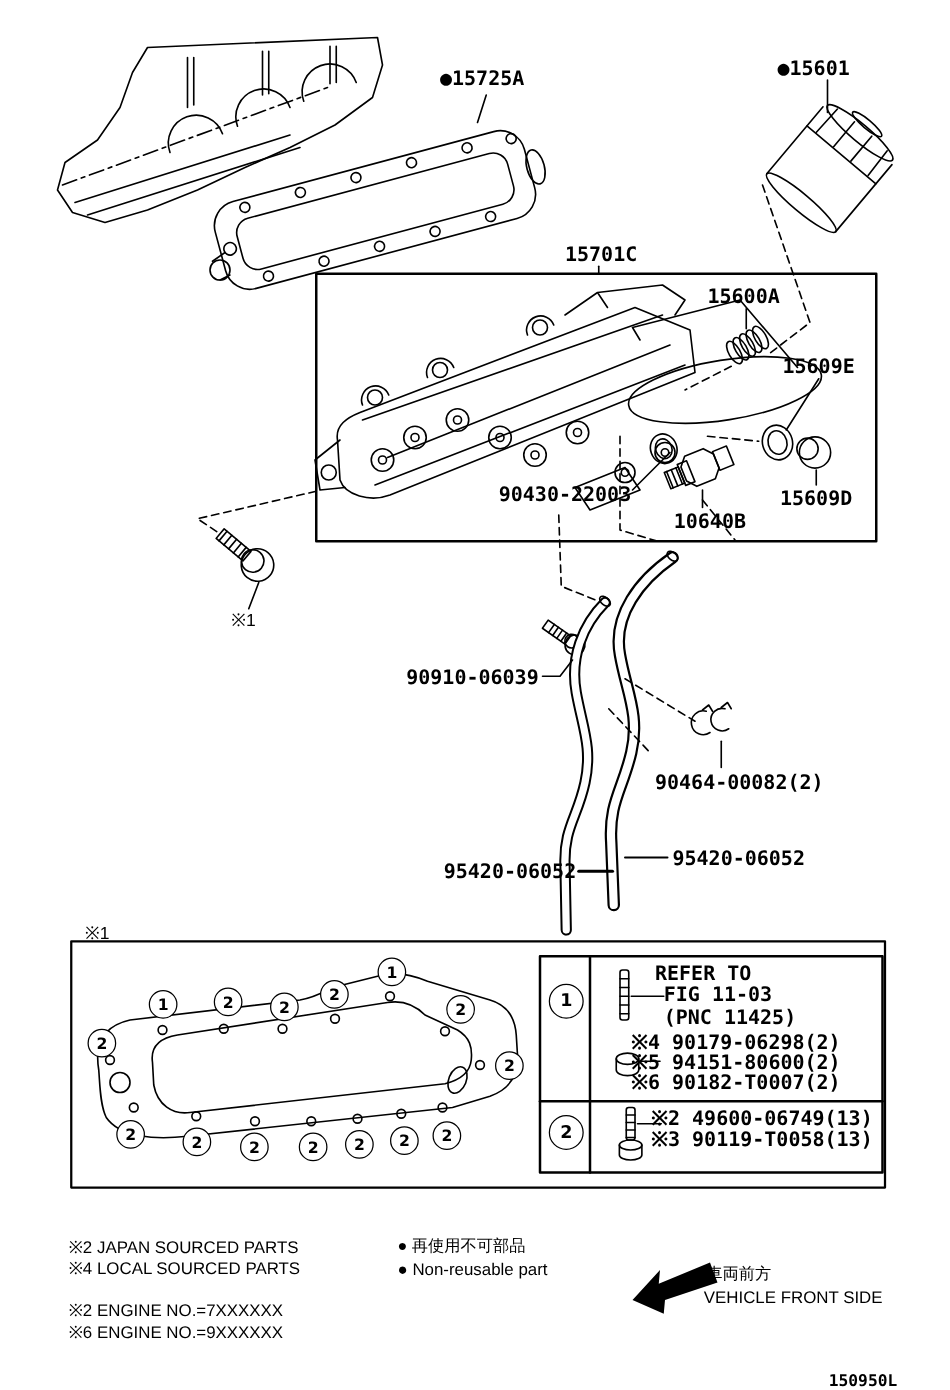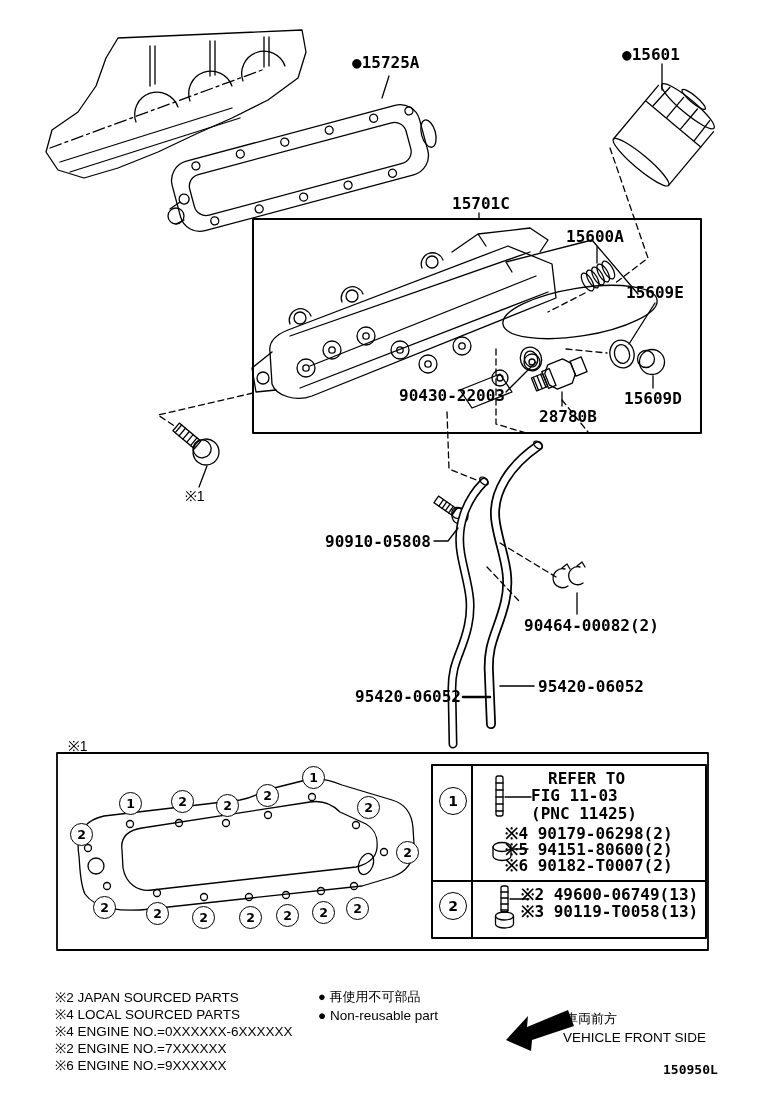--- a/index.html
+++ b/index.html
@@ -4,21 +4,21 @@
 <style>
   html,body{margin:0;padding:0;background:#fff;}
   #page{position:relative;width:760px;height:1112px;background:#ffffff;overflow:hidden;
         font-family:"DejaVu Sans Mono",monospace;color:#000;}
   #art{position:absolute;left:0;top:0;z-index:1;}
   .txt{position:absolute;z-index:2;white-space:nowrap;}
   .pn{font:bold 16px "DejaVu Sans Mono",monospace;letter-spacing:0px;}
   .ref{font:14px "Liberation Sans",sans-serif;}
   .note{font:13.5px "Liberation Sans",sans-serif;}
   .jp{font:13px "Liberation Sans",sans-serif;}
-  .code{font:bold 13px "DejaVu Sans Mono",monospace;}
+  .code{font:bold 13px "DejaVu Sans Mono",monospace;margin-top:36px;}
   .cnum{position:absolute;z-index:3;width:21px;height:21px;border:1.6px solid #000;border-radius:50%;
         display:flex;align-items:center;justify-content:center;
         font:bold 12.5px "DejaVu Sans",sans-serif;background:#fff;}
   .cnum.big{width:26px;height:26px;font-size:14px;}
   .tline{line-height:17px;}
 </style>
 </head>
 <body>
 
 <div id="page">
@@ -241,30 +241,30 @@
 
   <polygon points="506,1040 528,1016 527,1027 568,1010 574,1026 532,1040 531,1051" fill="#000" stroke="none"></polygon>
 </svg>
 
 <div class="txt pn" style="left:352px;top:53px">●15725A</div>
 <div class="txt pn" style="left:622px;top:45px">●15601</div>
 <div class="txt pn" style="left:452px;top:194px">15701C</div>
 <div class="txt pn" style="left:566px;top:227px">15600A</div>
 <div class="txt pn" style="left:626px;top:283px">15609E</div>
 <div class="txt pn" style="left:399px;top:386px">90430-22003</div>
-<div class="txt pn" style="left:539px;top:407px">28780B</div>
+<div class="txt pn" style="left:539px;top:407px">10640B</div>
 <div class="txt pn" style="left:624px;top:389px">15609D</div>
 <div class="txt ref" style="left:185px;top:486px">※1</div>
-<div class="txt pn" style="left:325px;top:532px">90910-05808</div>
+<div class="txt pn" style="left:325px;top:532px">90910-06039</div>
 <div class="txt pn" style="left:524px;top:616px">90464-00082(2)</div>
 <div class="txt pn" style="left:355px;top:687px">95420-06052</div>
 <div class="txt pn" style="left:538px;top:677px">95420-06052</div>
 <div class="txt ref" style="left:68px;top:736px">※1</div>
 
-<div class="txt pn tline" style="left:548px;top:770px">REFER TO</div>
+<div class="txt pn tline" style="left:524px;top:770px">REFER TO</div>
 <div class="txt pn tline" style="left:531px;top:787px">FIG 11-03</div>
 <div class="txt pn tline" style="left:531px;top:805px">(PNC 11425)</div>
 <div class="txt pn tline" style="left:505px;top:825px">※4 90179-06298(2)</div>
 <div class="txt pn tline" style="left:505px;top:841px">※5 94151-80600(2)</div>
 <div class="txt pn tline" style="left:505px;top:857px">※6 90182-T0007(2)</div>
 <div class="txt pn tline" style="left:521px;top:886px">※2 49600-06749(13)</div>
 <div class="txt pn tline" style="left:521px;top:903px">※3 90119-T0058(13)</div>
 
 <div class="cnum big" style="left:439px;top:787px">1</div>
 <div class="cnum big" style="left:439px;top:892px">2</div>
@@ -280,21 +280,20 @@
 <div class="cnum" style="left:93px;top:896px">2</div>
 <div class="cnum" style="left:146px;top:902px">2</div>
 <div class="cnum" style="left:192px;top:906px">2</div>
 <div class="cnum" style="left:239px;top:906px">2</div>
 <div class="cnum" style="left:276px;top:904px">2</div>
 <div class="cnum" style="left:312px;top:901px">2</div>
 <div class="cnum" style="left:346px;top:897px">2</div>
 
 <div class="txt note" style="left:55px;top:988px">※2 JAPAN SOURCED PARTS</div>
 <div class="txt note" style="left:55px;top:1005px">※4 LOCAL SOURCED PARTS</div>
-<div class="txt note" style="left:55px;top:1022px">※4 ENGINE NO.=0XXXXXX-6XXXXXX</div>
 <div class="txt note" style="left:55px;top:1039px">※2 ENGINE NO.=7XXXXXX</div>
 <div class="txt note" style="left:55px;top:1056px">※6 ENGINE NO.=9XXXXXX</div>
 
 <div class="txt jp" style="left:318px;top:988px">● 再使用不可部品</div>
 <div class="txt note" style="left:318px;top:1008px">● Non-reusable part</div>
 
 <div class="txt jp" style="left:565px;top:1010px">車両前方</div>
 <div class="txt note" style="left:563px;top:1030px">VEHICLE FRONT SIDE</div>
 
 <div class="txt code" style="left:663px;top:1062px">150950L</div>

